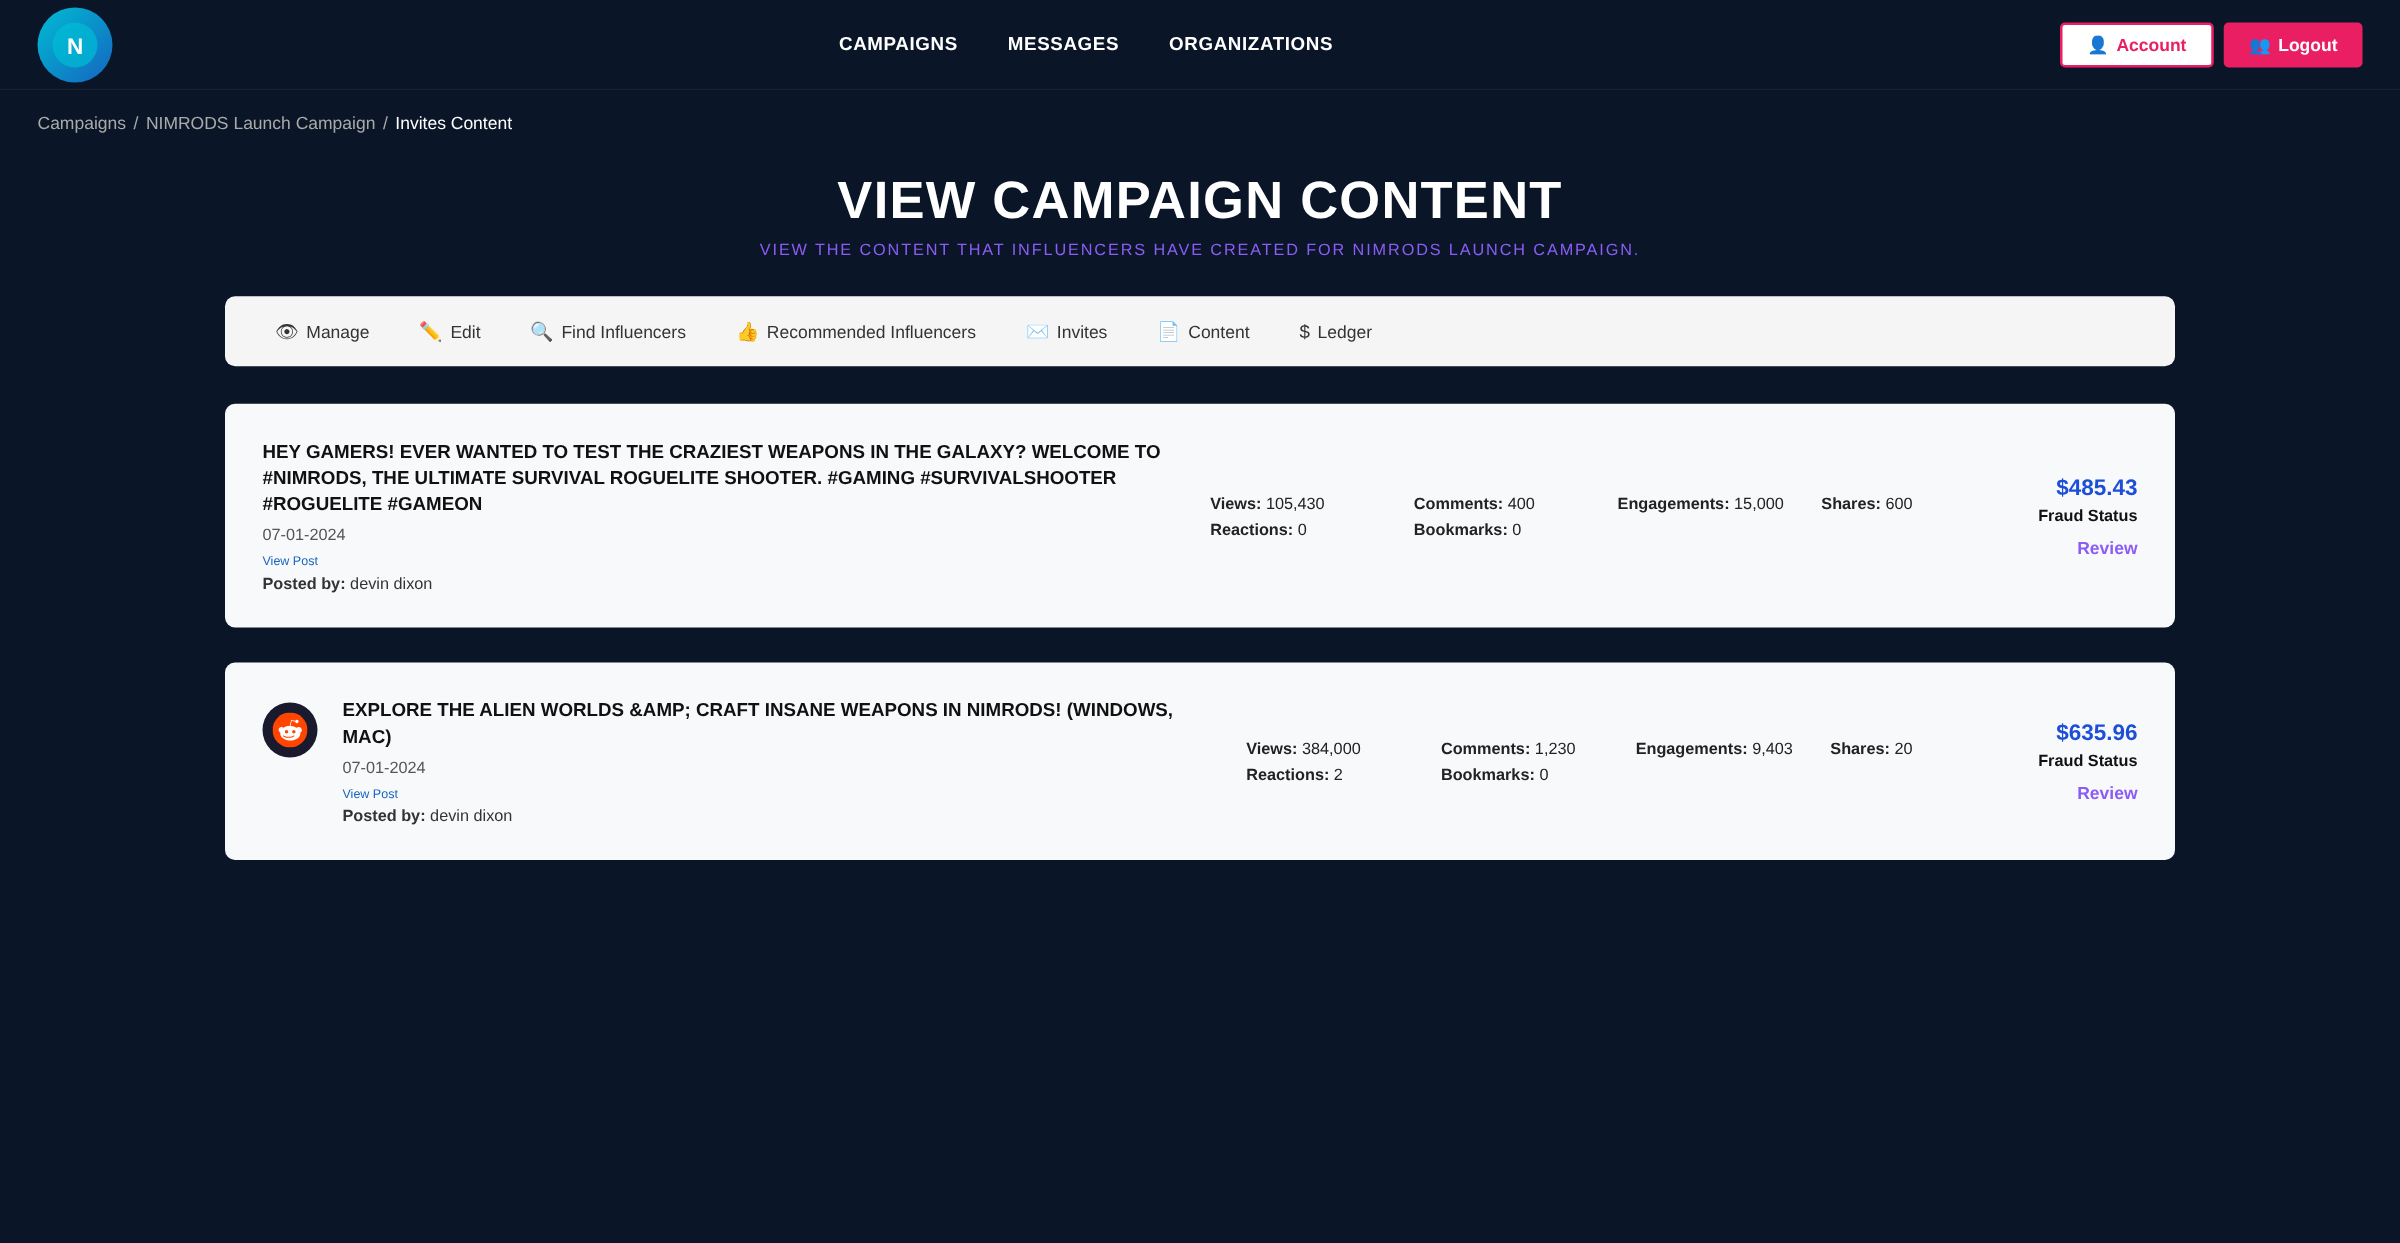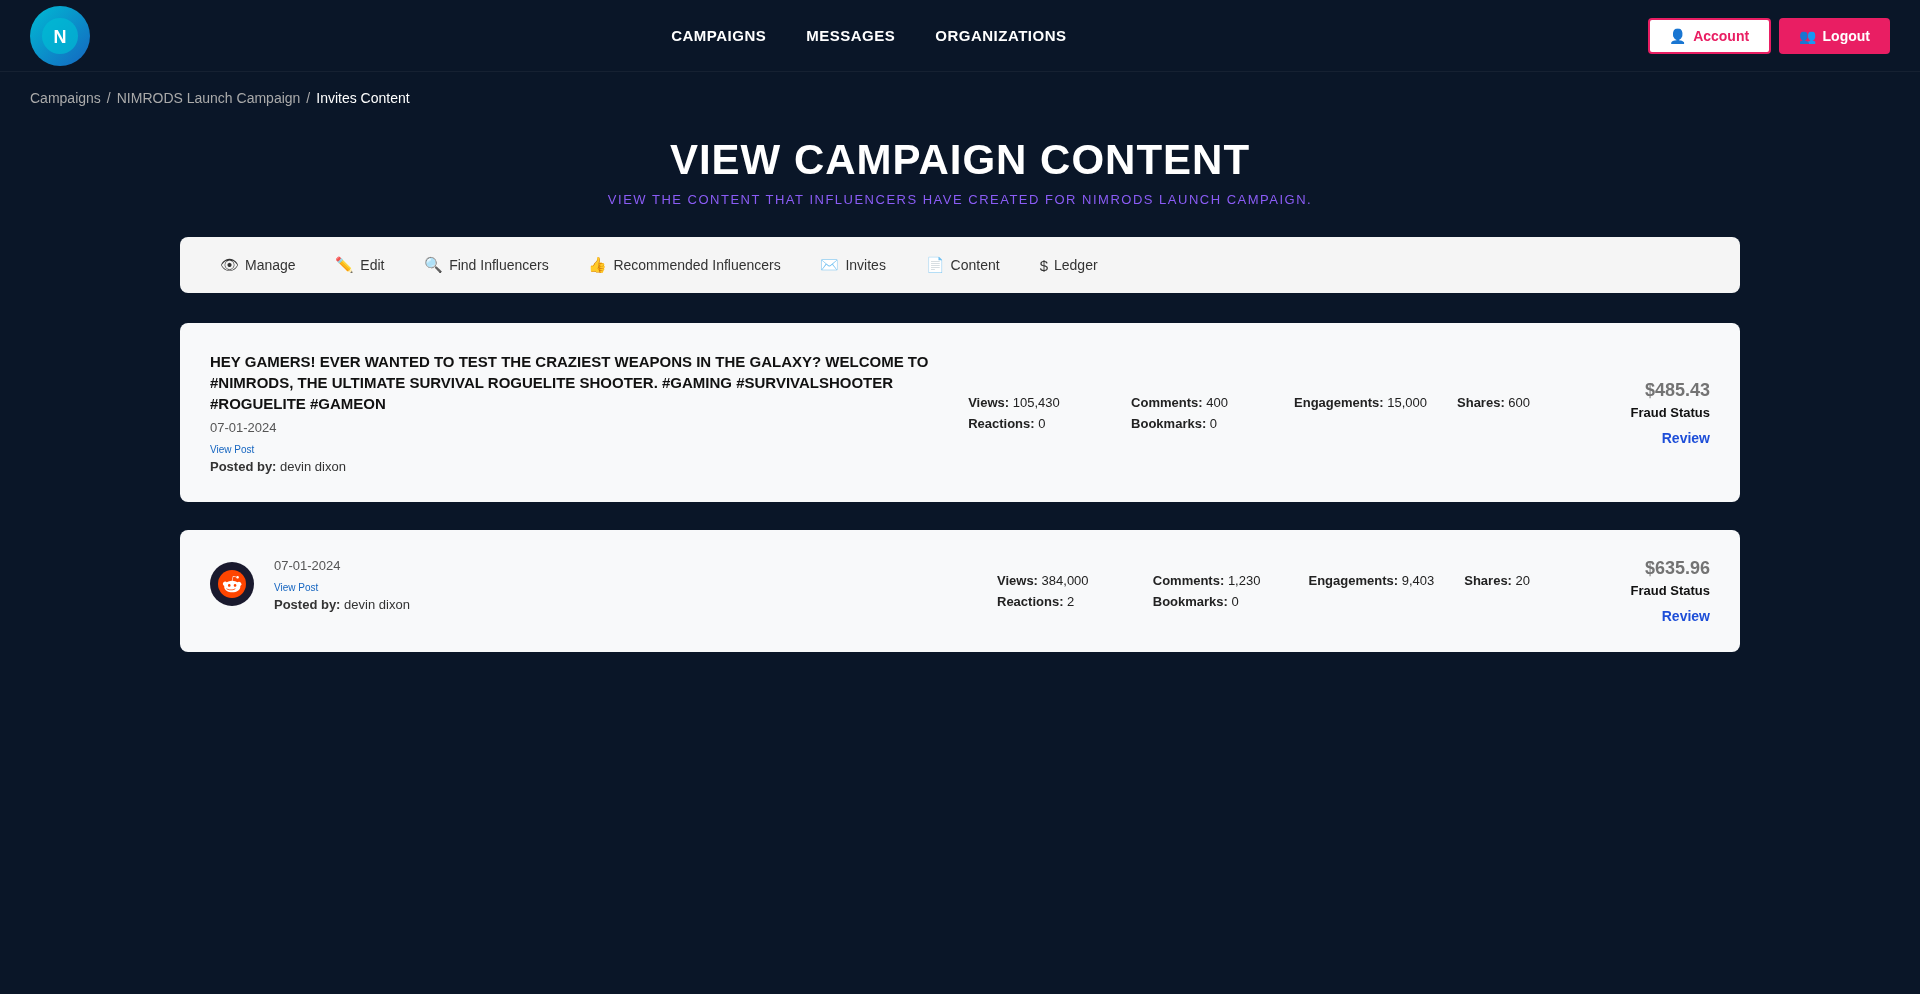--- a/index.html
+++ b/index.html
@@ -215,30 +215,30 @@
       display: flex;
       flex-direction: column;
       align-items: flex-end;
       gap: 4px;
       min-width: 100px;
       align-self: center;
     }
     .card-amount {
       font-size: 18px;
       font-weight: 700;
-      color: #737373;
+      color: #1d4ed8;
     }
     .card-fraud-label {
       font-size: 13px;
       font-weight: 700;
       color: #111;
       text-align: right;
     }
     .card-review-link {
-      color: #1d4ed8;
+      color: #8b5cf6;
       font-size: 14px;
       font-weight: 600;
       cursor: pointer;
       text-decoration: none;
       margin-top: 6px;
     }
   </style>
 </head>
 <body>
 
@@ -364,20 +364,21 @@
   <div class="content-card">
     <div class="card-icon">
 
       <svg width="28" height="28" viewBox="0 0 20 20" fill="white">
         <circle cx="10" cy="10" r="10" fill="#ff4500"></circle>
         <path d="M16.67 10c0-.92-.75-1.67-1.67-1.67-.44 0-.83.17-1.12.45-.95-.63-2.2-1.02-3.58-1.08l.65-2.94 2.07.46c.04.5.46.88.96.88.52 0 .95-.43.95-.95s-.43-.95-.95-.95c-.38 0-.7.22-.86.54l-2.32-.52c-.07-.02-.14.03-.17.1l-.73 3.29c-1.4.05-2.67.44-3.63 1.08-.28-.28-.68-.45-1.12-.45-.92 0-1.67.75-1.67 1.67 0 .68.41 1.26 1 1.52-.03.17-.04.35-.04.52 0 2.22 2.57 4.02 5.75 4.02s5.75-1.8 5.75-4.02c0-.17-.01-.35-.04-.52.59-.26 1-.84 1-1.52zm-9.58 1c0-.52.43-.95.95-.95s.95.43.95.95-.43.95-.95.95-.95-.43-.95-.95zm5.28 2.52c-.63.63-1.65.94-3.12.94h-.04c-1.47 0-2.49-.31-3.12-.94-.1-.1-.1-.27 0-.37s.27-.1.37 0c.52.52 1.4.77 2.75.77h.04c1.35 0 2.23-.26 2.75-.77.1-.1.27-.1.37 0s.1.27 0 .37zm-.17-1.57c-.52 0-.95-.43-.95-.95s.43-.95.95-.95.95.43.95.95-.43.95-.95.95z" fill="white"></path>
       </svg>
     </div>
 
     <div class="card-body">
+      <div class="card-title">EXPLORE THE ALIEN WORLDS &amp;AMP; CRAFT INSANE WEAPONS IN NIMRODS! (WINDOWS, MAC)</div>
       <div class="card-date">07-01-2024</div>
       <a class="card-view-post">View Post</a>
       <div class="card-posted-by">
         <span>Posted by:</span>
         <span style="font-weight:400">devin dixon</span>
       </div>
     </div>
 
     <div class="card-stats">
       <div class="stat-item">

